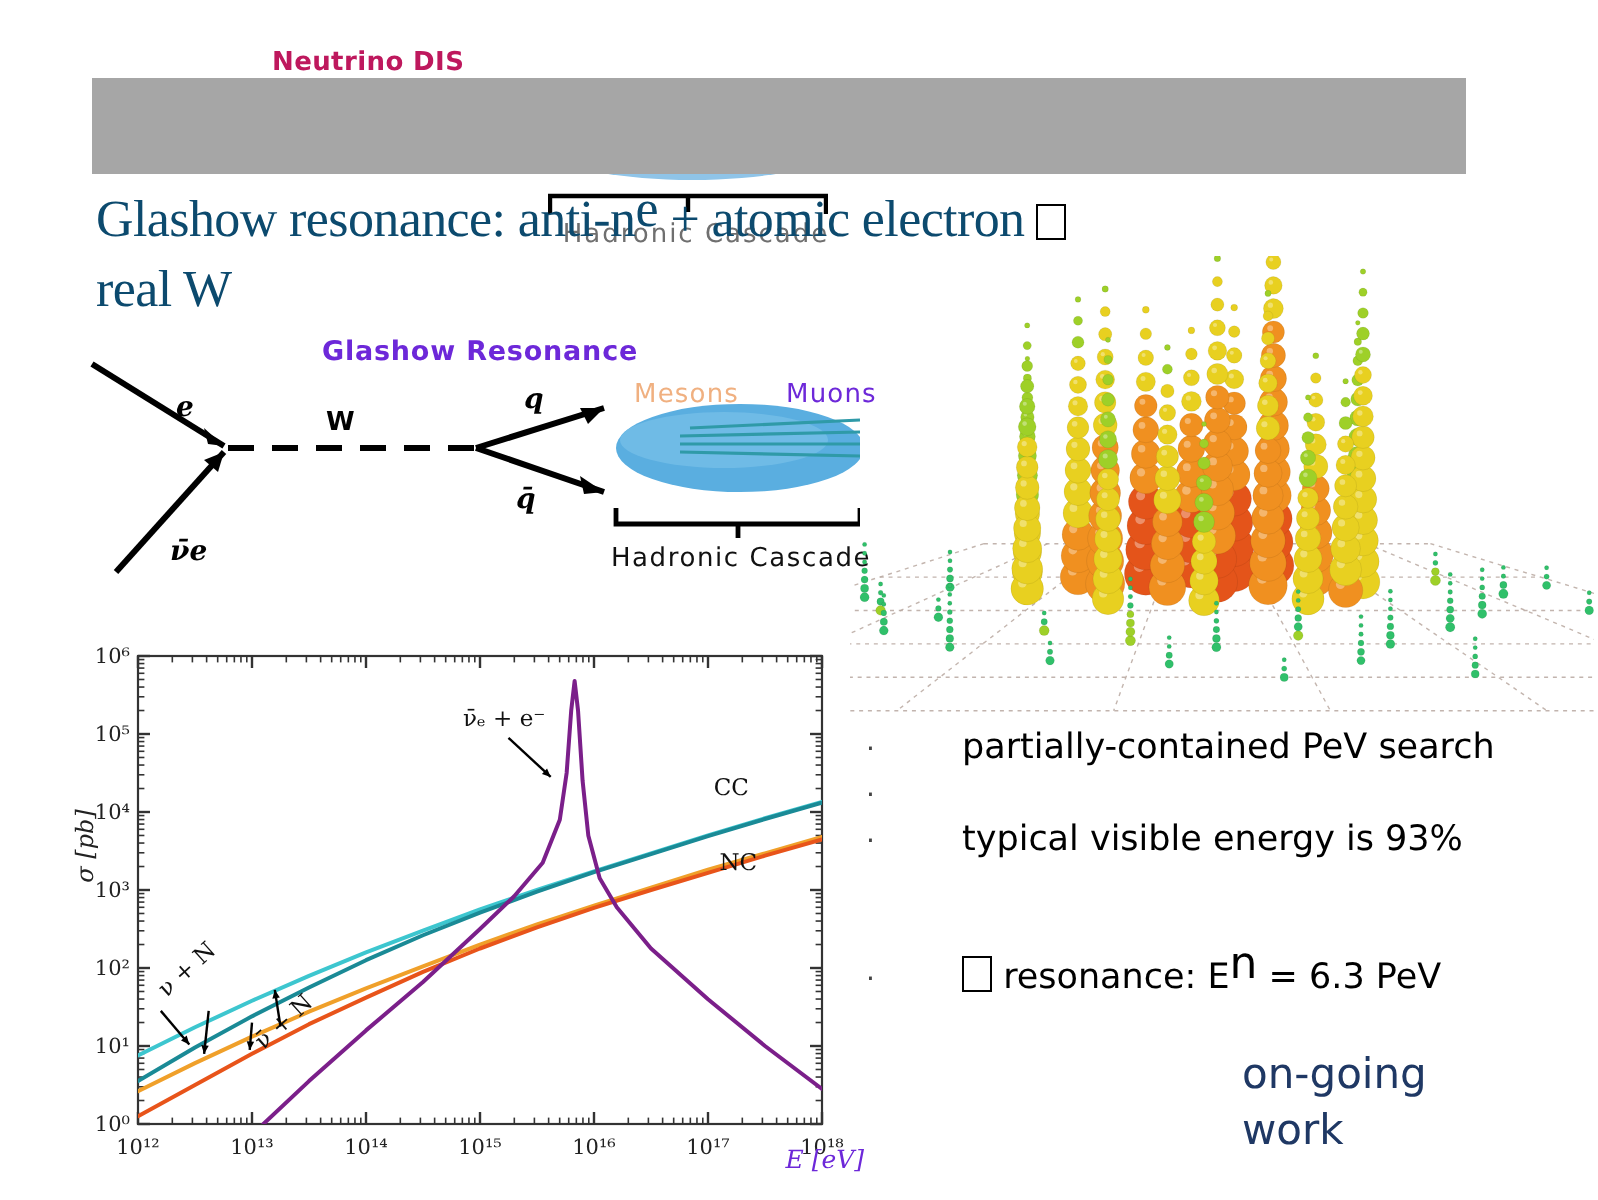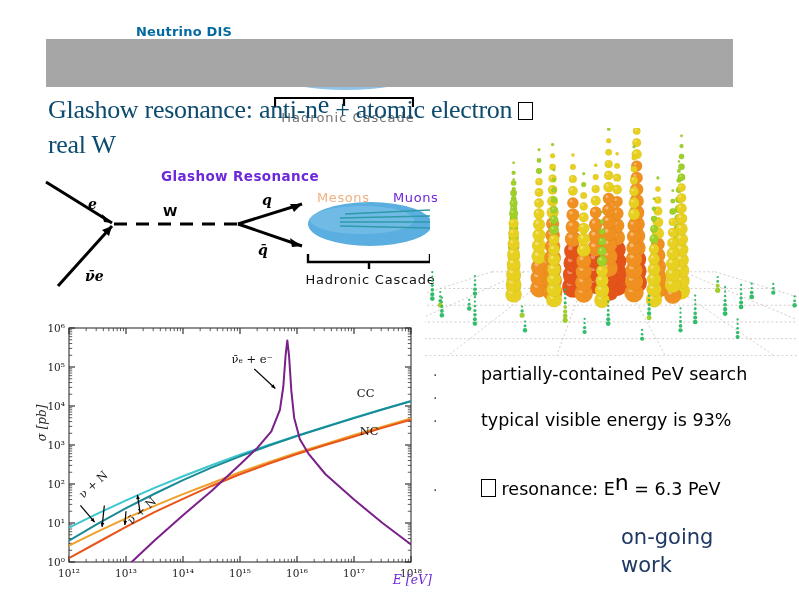--- a/index.html
+++ b/index.html
@@ -27,21 +27,21 @@
     position: absolute;
     left: 46px; top: 14px;
     width: 690px; height: 120px;
   }
   #dis-figure-title {
     position: absolute;
     left: 90px; top: 10px;
     font-family: "DejaVu Sans", sans-serif;
     font-weight: bold;
     font-size: 13px;
-    color: #0369a1;
+    color: #be185d;
     letter-spacing: 0.2px;
   }
   #dis-blue-blob {
     position: absolute;
     left: 235px; top: 50px;
     width: 130px; height: 26px;
     border-radius: 50%;
     background: #8fc4e8;
   }
   #dis-bracket {

